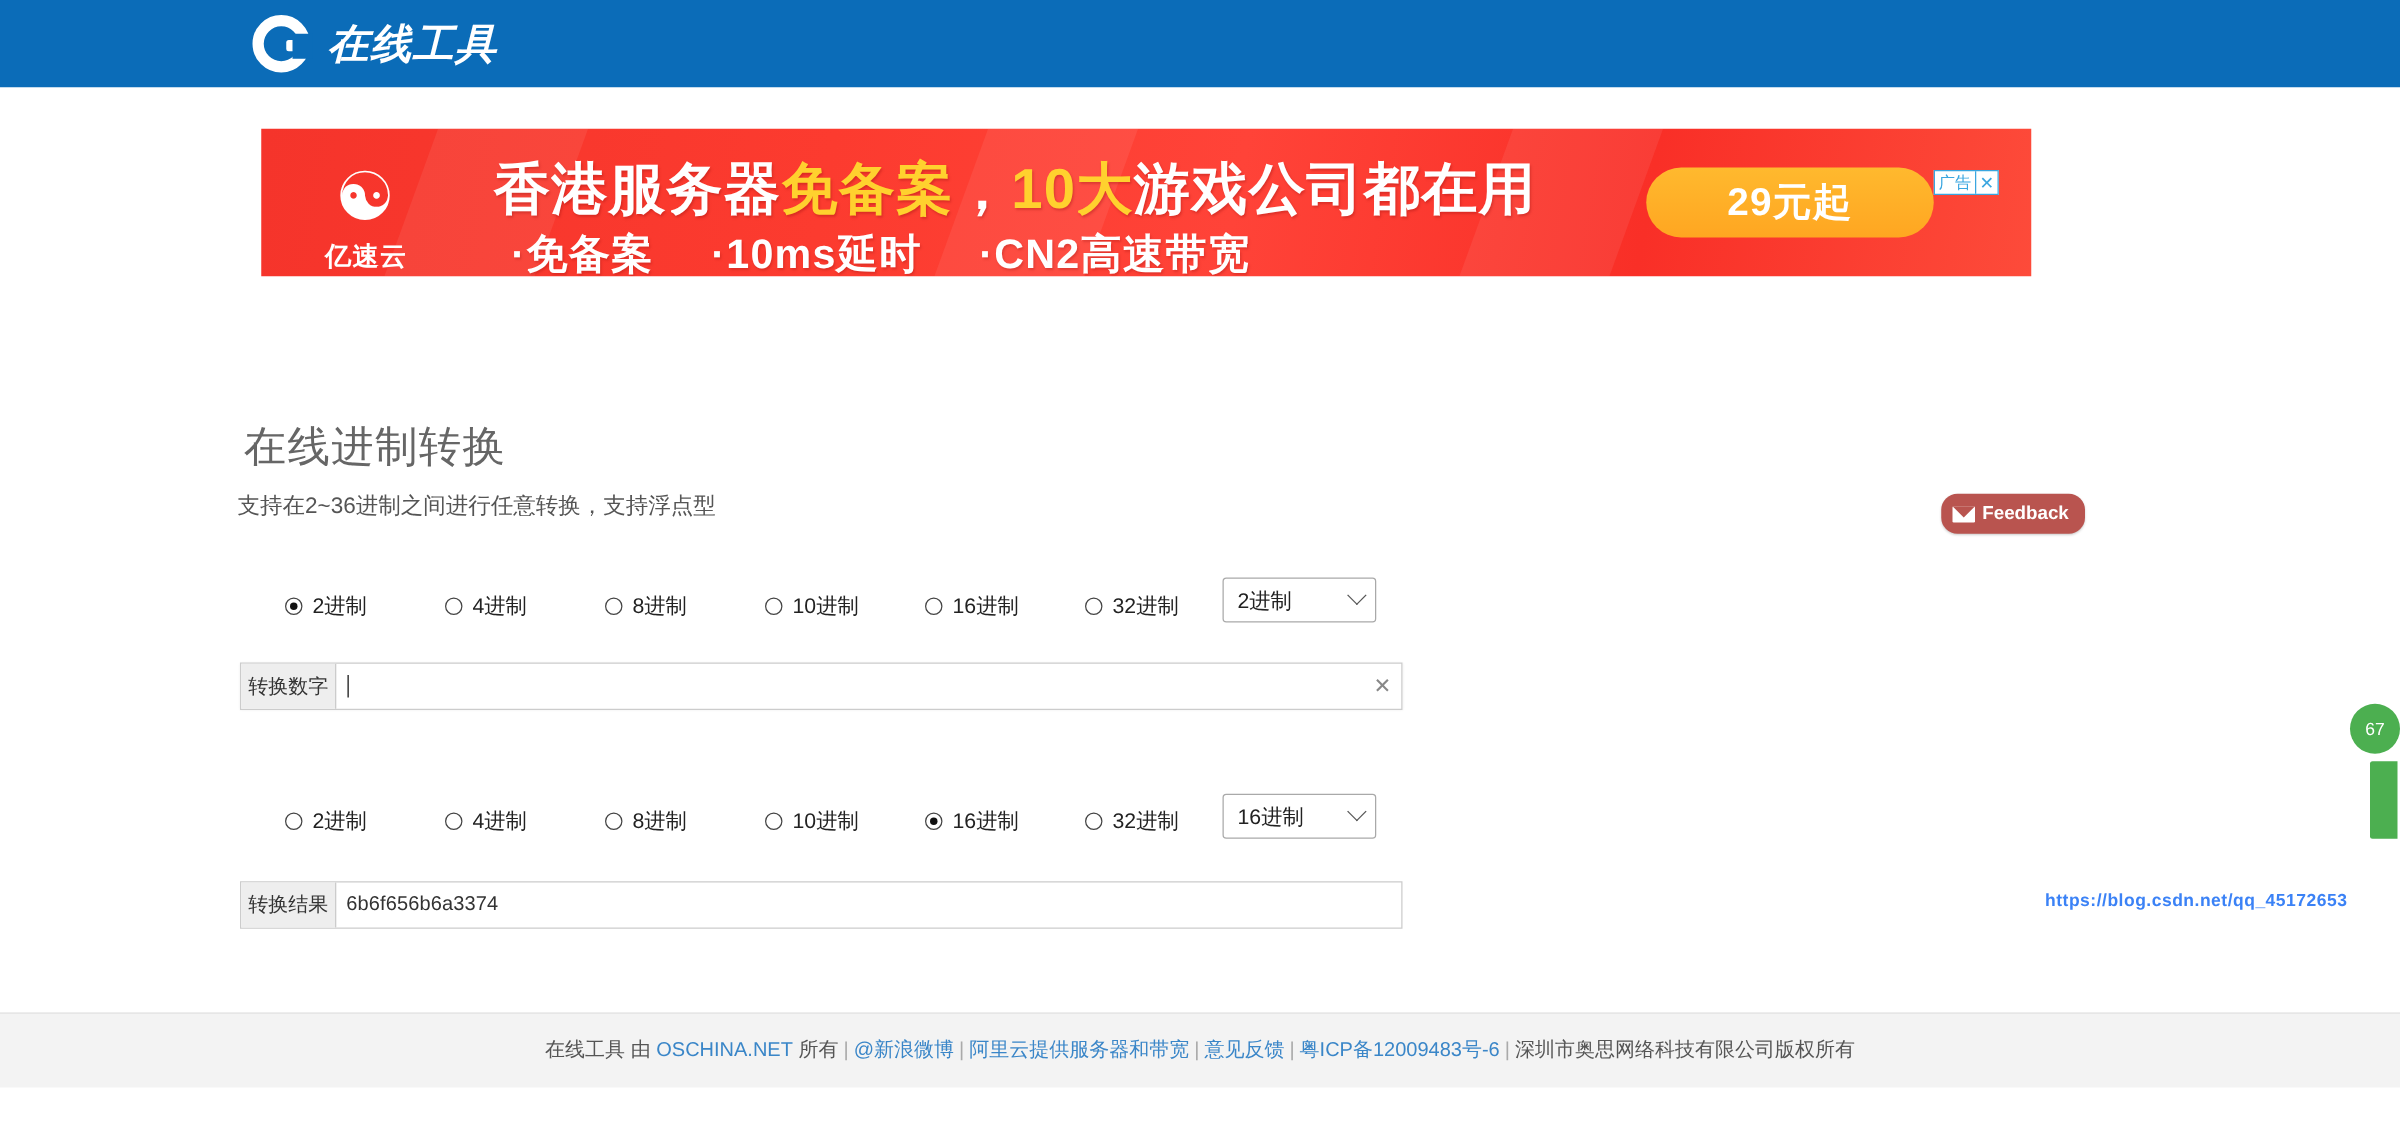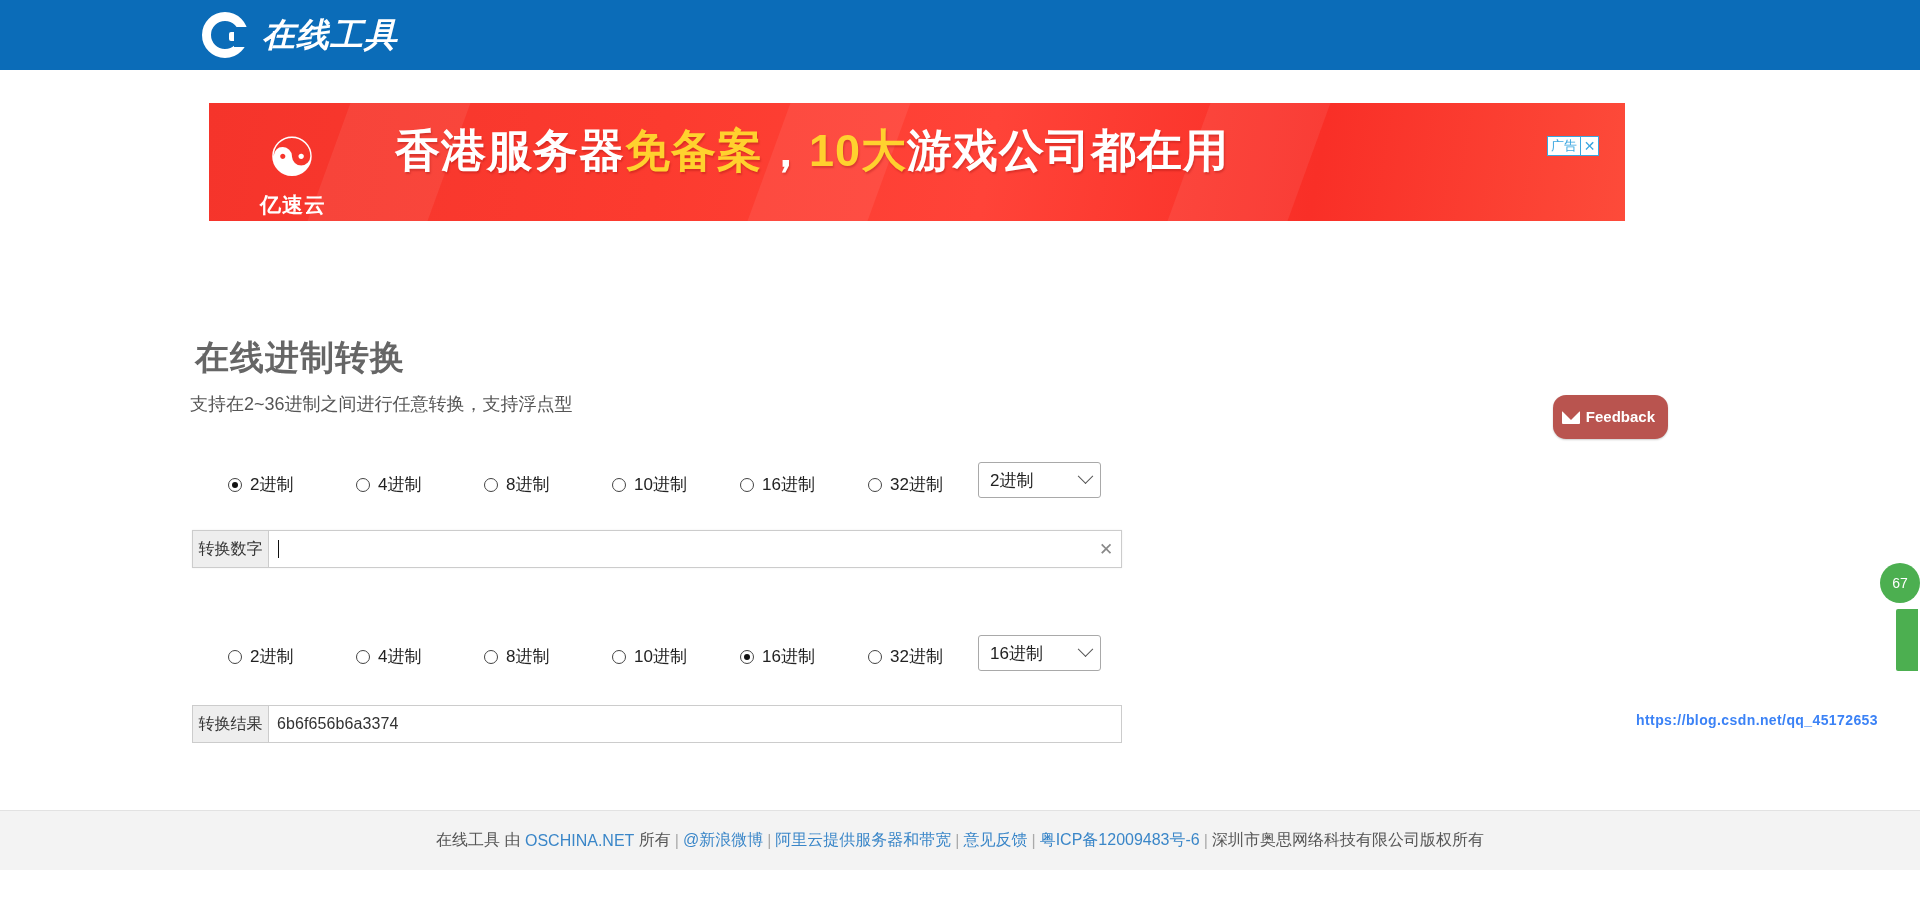--- a/index.html
+++ b/index.html
@@ -164,34 +164,34 @@
     text-align: center;
     cursor: pointer;
   }
 
   
   .tool-title {
     position: absolute;
     left: 195px; top: 265px;
     font-size: 34px;
     color: #666666;
-    font-weight: bold;
+    font-weight: normal;
     letter-spacing: 1px;
   }
   .tool-sub {
     position: absolute;
     left: 190px; top: 322px;
     font-size: 18px;
     color: #555555;
   }
 
   .feedback-btn {
     position: absolute;
     right: 252px; top: 325px;
-    height: 44px;
+    height: 32px;
     padding: 0 13px 0 9px;
     background: #b9544f;
     border-radius: 13px;
     color: #ffffff;
     font-size: 15px;
     font-weight: bold;
     line-height: 26px;
     display: flex;
     align-items: center;
     gap: 6px;
@@ -391,20 +391,24 @@
 
   <div class="ad-banner">
     <div class="ad-diag" style="left:120px"></div>
     <div class="ad-diag" style="left:560px"></div>
     <div class="ad-diag" style="left:980px"></div>
     <div class="ad-cloud">☯</div>
     <div class="ad-brand">亿速云</div>
     <div class="ad-line1">
       <span>香港服务器</span><span class="hl">免备案</span><span>，</span><span class="hl">10大</span><span>游戏公司都在用</span>
     </div>
+    <div class="ad-line2">
+      <span>·免备案</span><span>·10ms延时</span><span>·CN2高速带宽</span>
+    </div>
+    <div class="ad-cta">29元起</div>
     <div class="ad-tag">
       <span class="lbl">广告</span>
       <span class="x">✕</span>
     </div>
   </div>
 
   <div class="tool-title">在线进制转换</div>
   <div class="tool-sub">支持在2~36进制之间进行任意转换，支持浮点型</div>
 
   <div class="feedback-btn">

